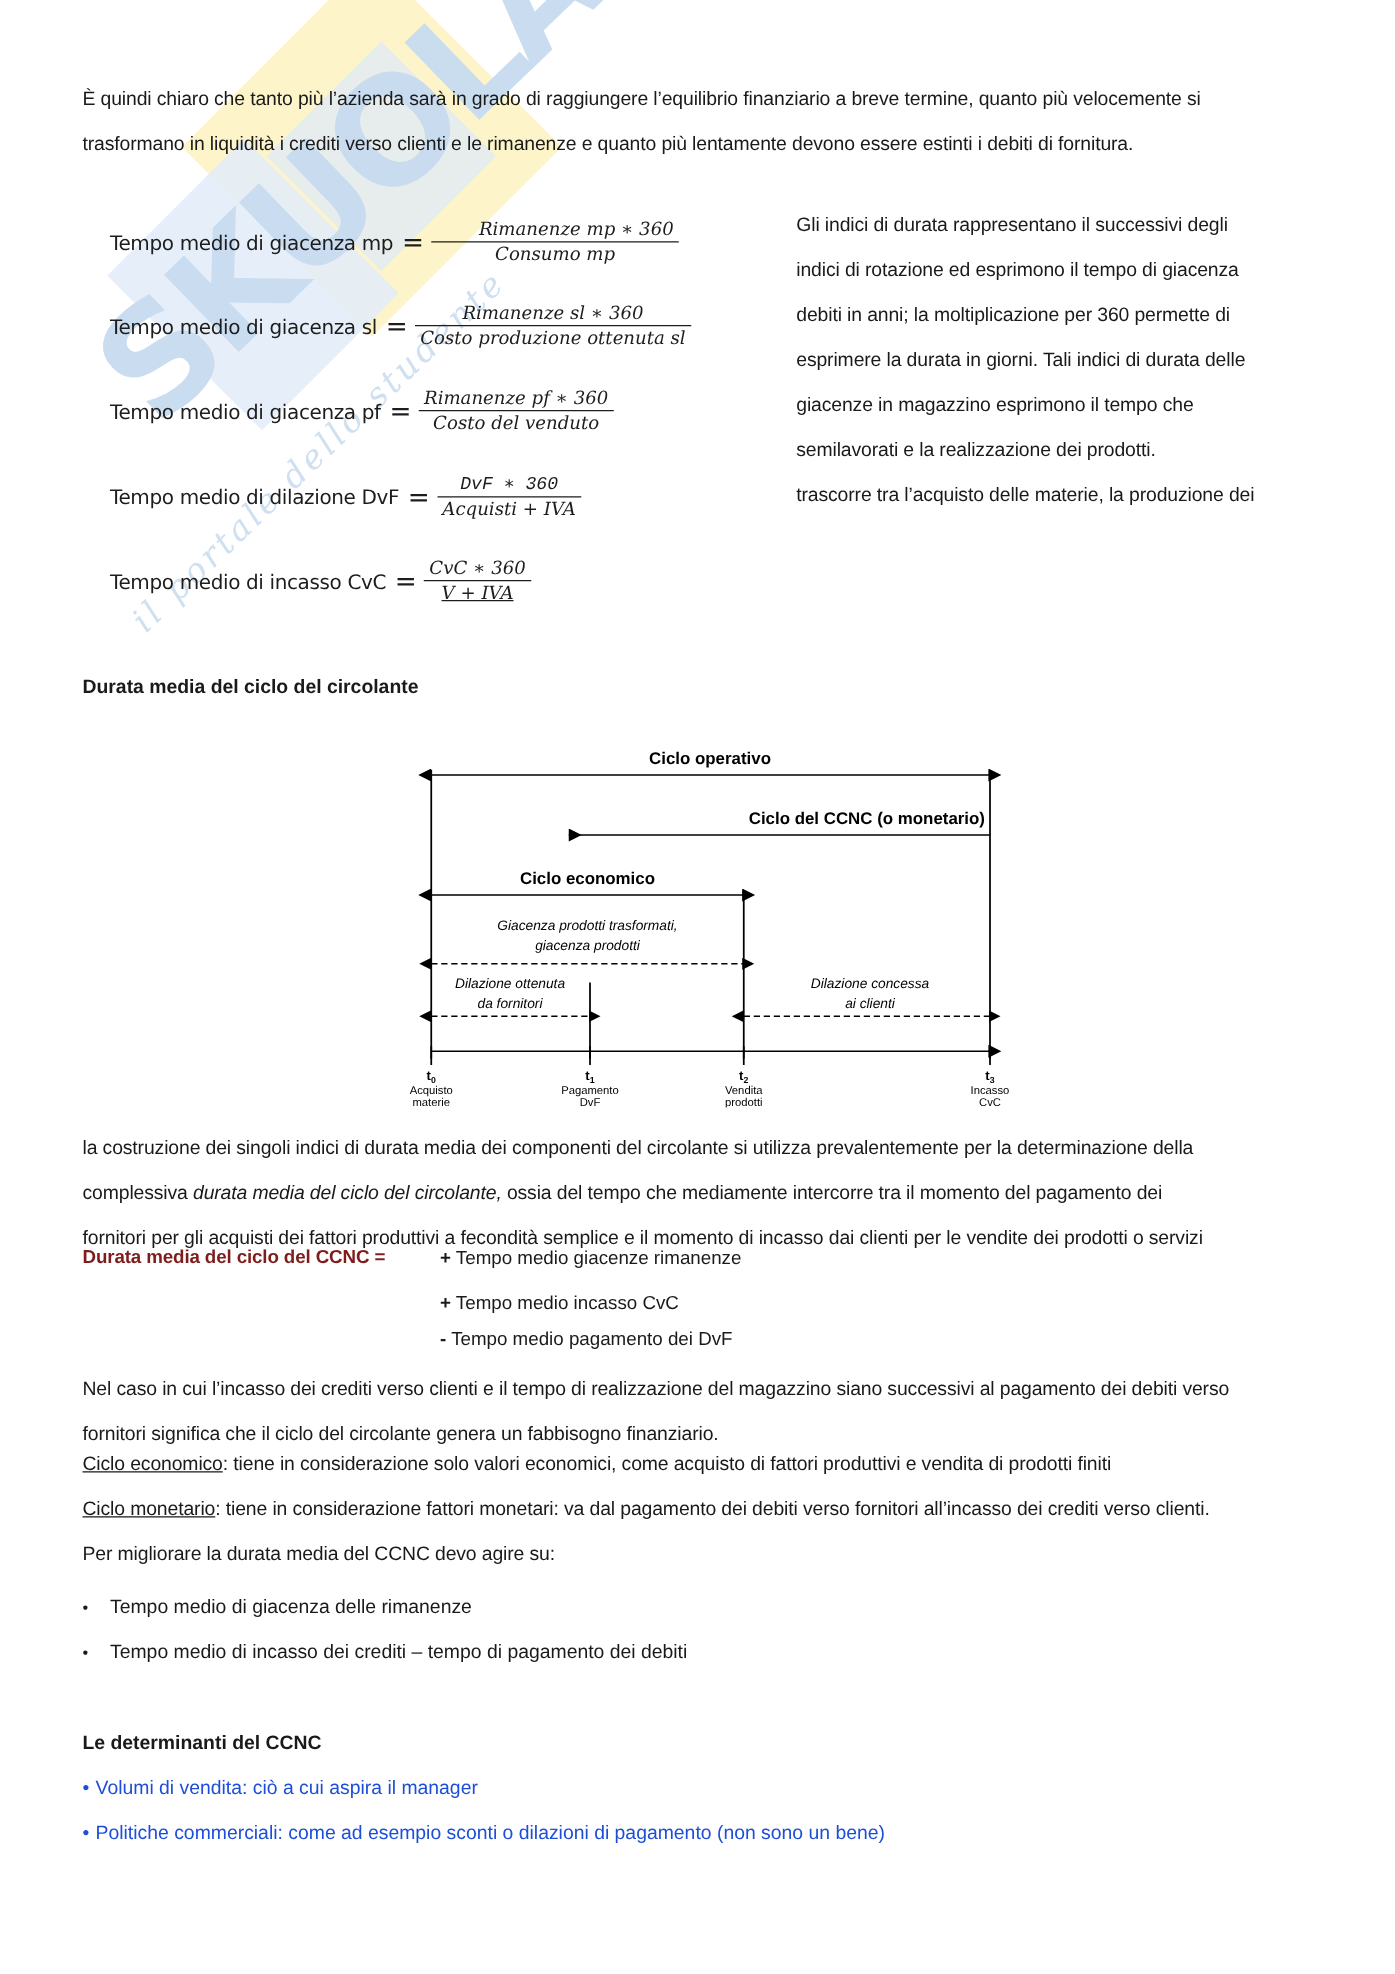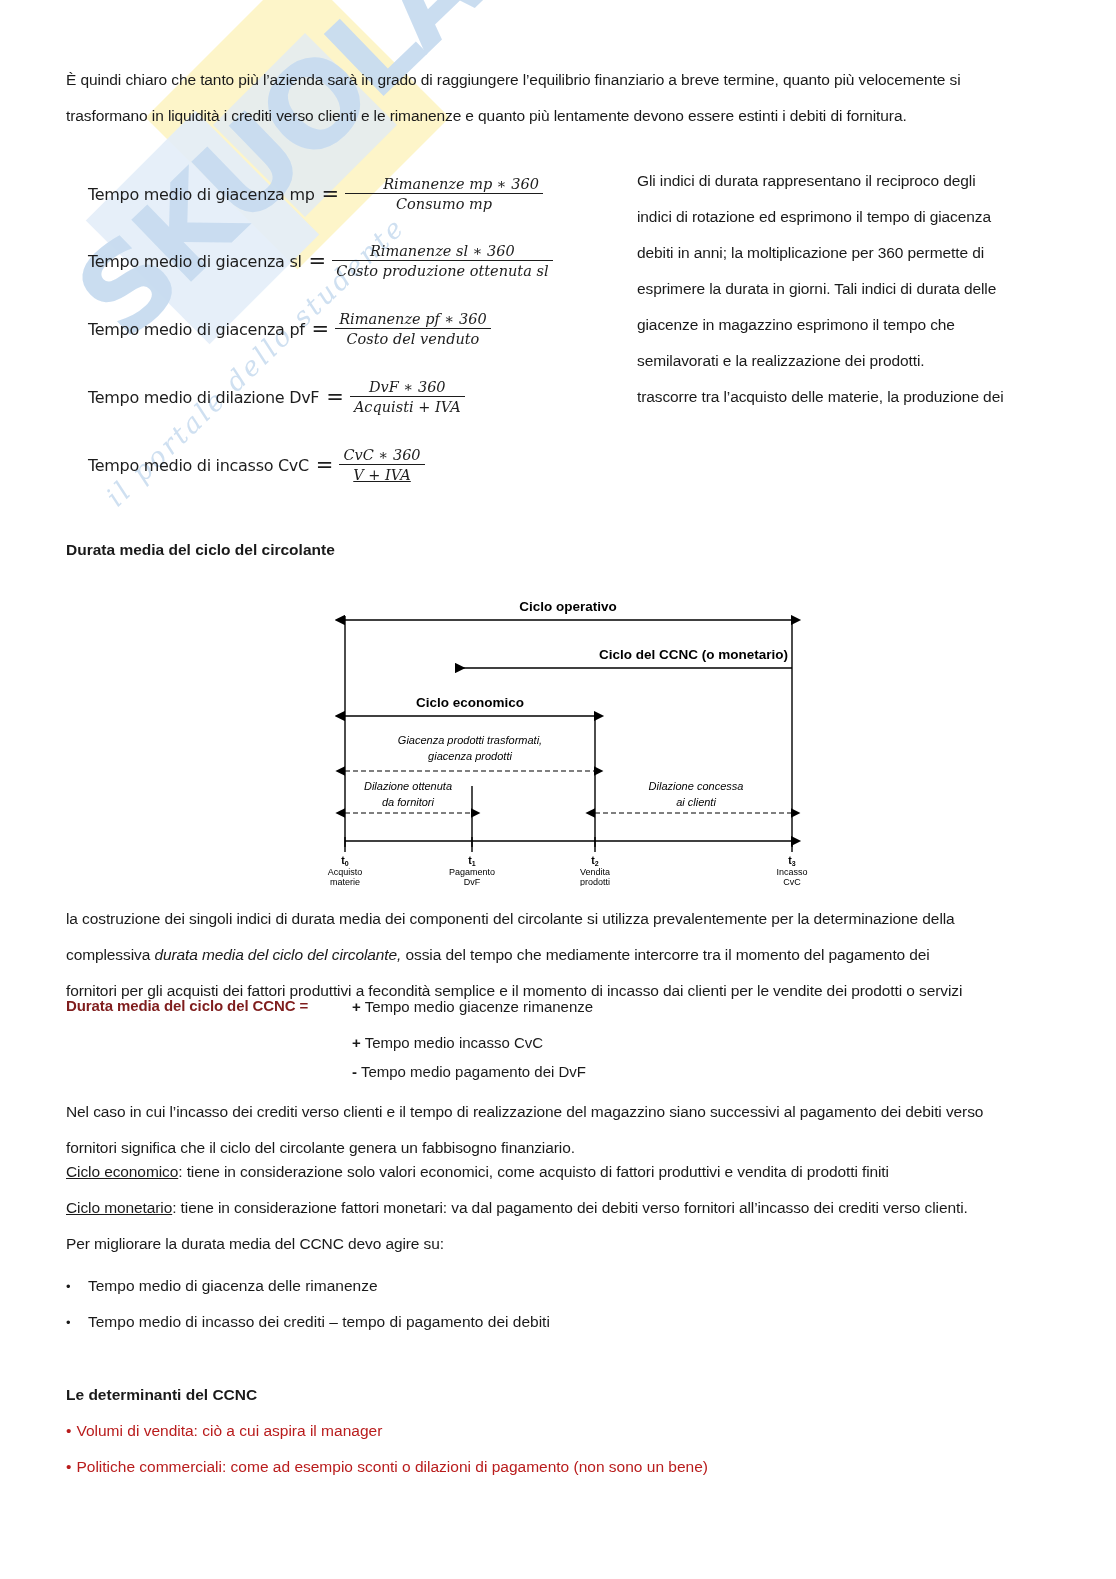--- a/index.html
+++ b/index.html
@@ -169,21 +169,21 @@
   }
   .bullet-dot{
     display:inline-block;
     width:22px;
     font-size:13px;
     color:#1a1a1a;
   }
   .dash-row{
     position:absolute;
     font-size:15.5px;
-    color:#b91c1c;
+    color:#1d4ed8;
   }
   .dash-row .d{margin-right:5px;}
 </style>
 </head>
 <body>
 
 <div class="page">
 
   <div class="watermark">
     <div class="wm-yellow"></div>
@@ -226,38 +226,38 @@
         <span class="frac">
           <span class="num" style="display:block;">Rimanenze pf ∗ 360</span>
           <span class="den" style="display:block;">Costo del venduto</span>
         </span>
       </div>
 
       <div class="frow" style="left:0px; top:211px;">
         <span class="flabel">Tempo medio di dilazione DvF</span>
         <span class="feq">=</span>
         <span class="frac">
-          <span class="num" style="display:block;">DvF ∗ 360</span>
+          <span class="num" style="display:block;font-family:Liberation Mono, monospace;">DvF ∗ 360</span>
           <span class="den" style="display:block;">Acquisti + IVA</span>
         </span>
       </div>
 
       <div class="frow" style="left:0px; top:279px;">
         <span class="flabel">Tempo medio di incasso CvC</span>
         <span class="feq">=</span>
         <span class="frac">
           <span class="num" style="display:block;">CvC ∗ 360</span>
           <span class="den" style="display:block;text-decoration:underline;">V + IVA</span>
         </span>
       </div>
 
     </div>
 
     <div class="para" style="left:637px; top:163px; width:420px;">
-      <div>Gli indici di durata rappresentano il reciproco degli</div>
+      <div>Gli indici di durata rappresentano il successivi degli</div>
       <div>indici di rotazione ed esprimono il tempo di giacenza</div>
       <div>debiti in anni; la moltiplicazione per 360 permette di</div>
       <div>esprimere la durata in giorni. Tali indici di durata delle</div>
       <div>giacenze in magazzino esprimono il tempo che</div>
       <div>semilavorati e la realizzazione dei prodotti.</div>
       <div>trascorre tra l’acquisto delle materie, la produzione dei</div>
     </div>
 
     <div class="h-sec" style="left:66px; top:541px;">Durata media del ciclo del circolante</div>
 

